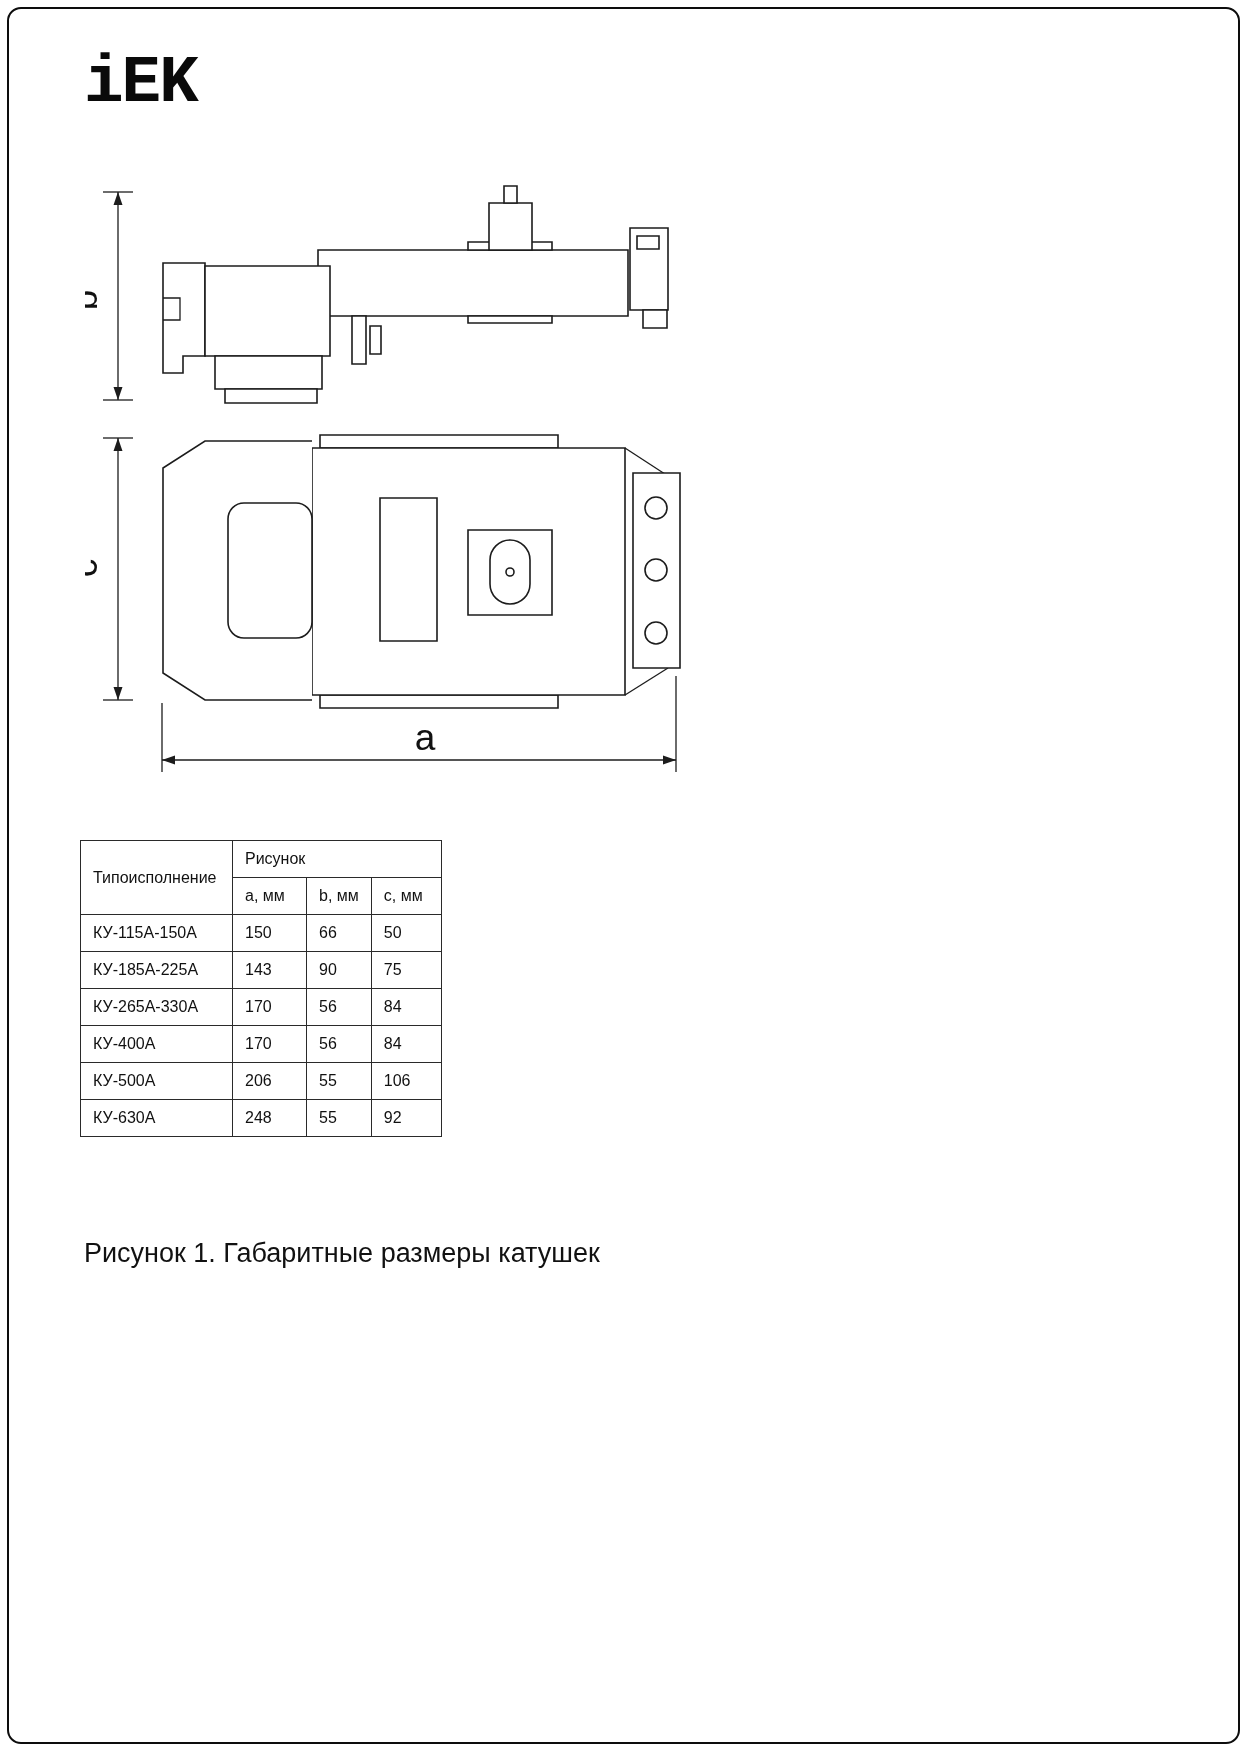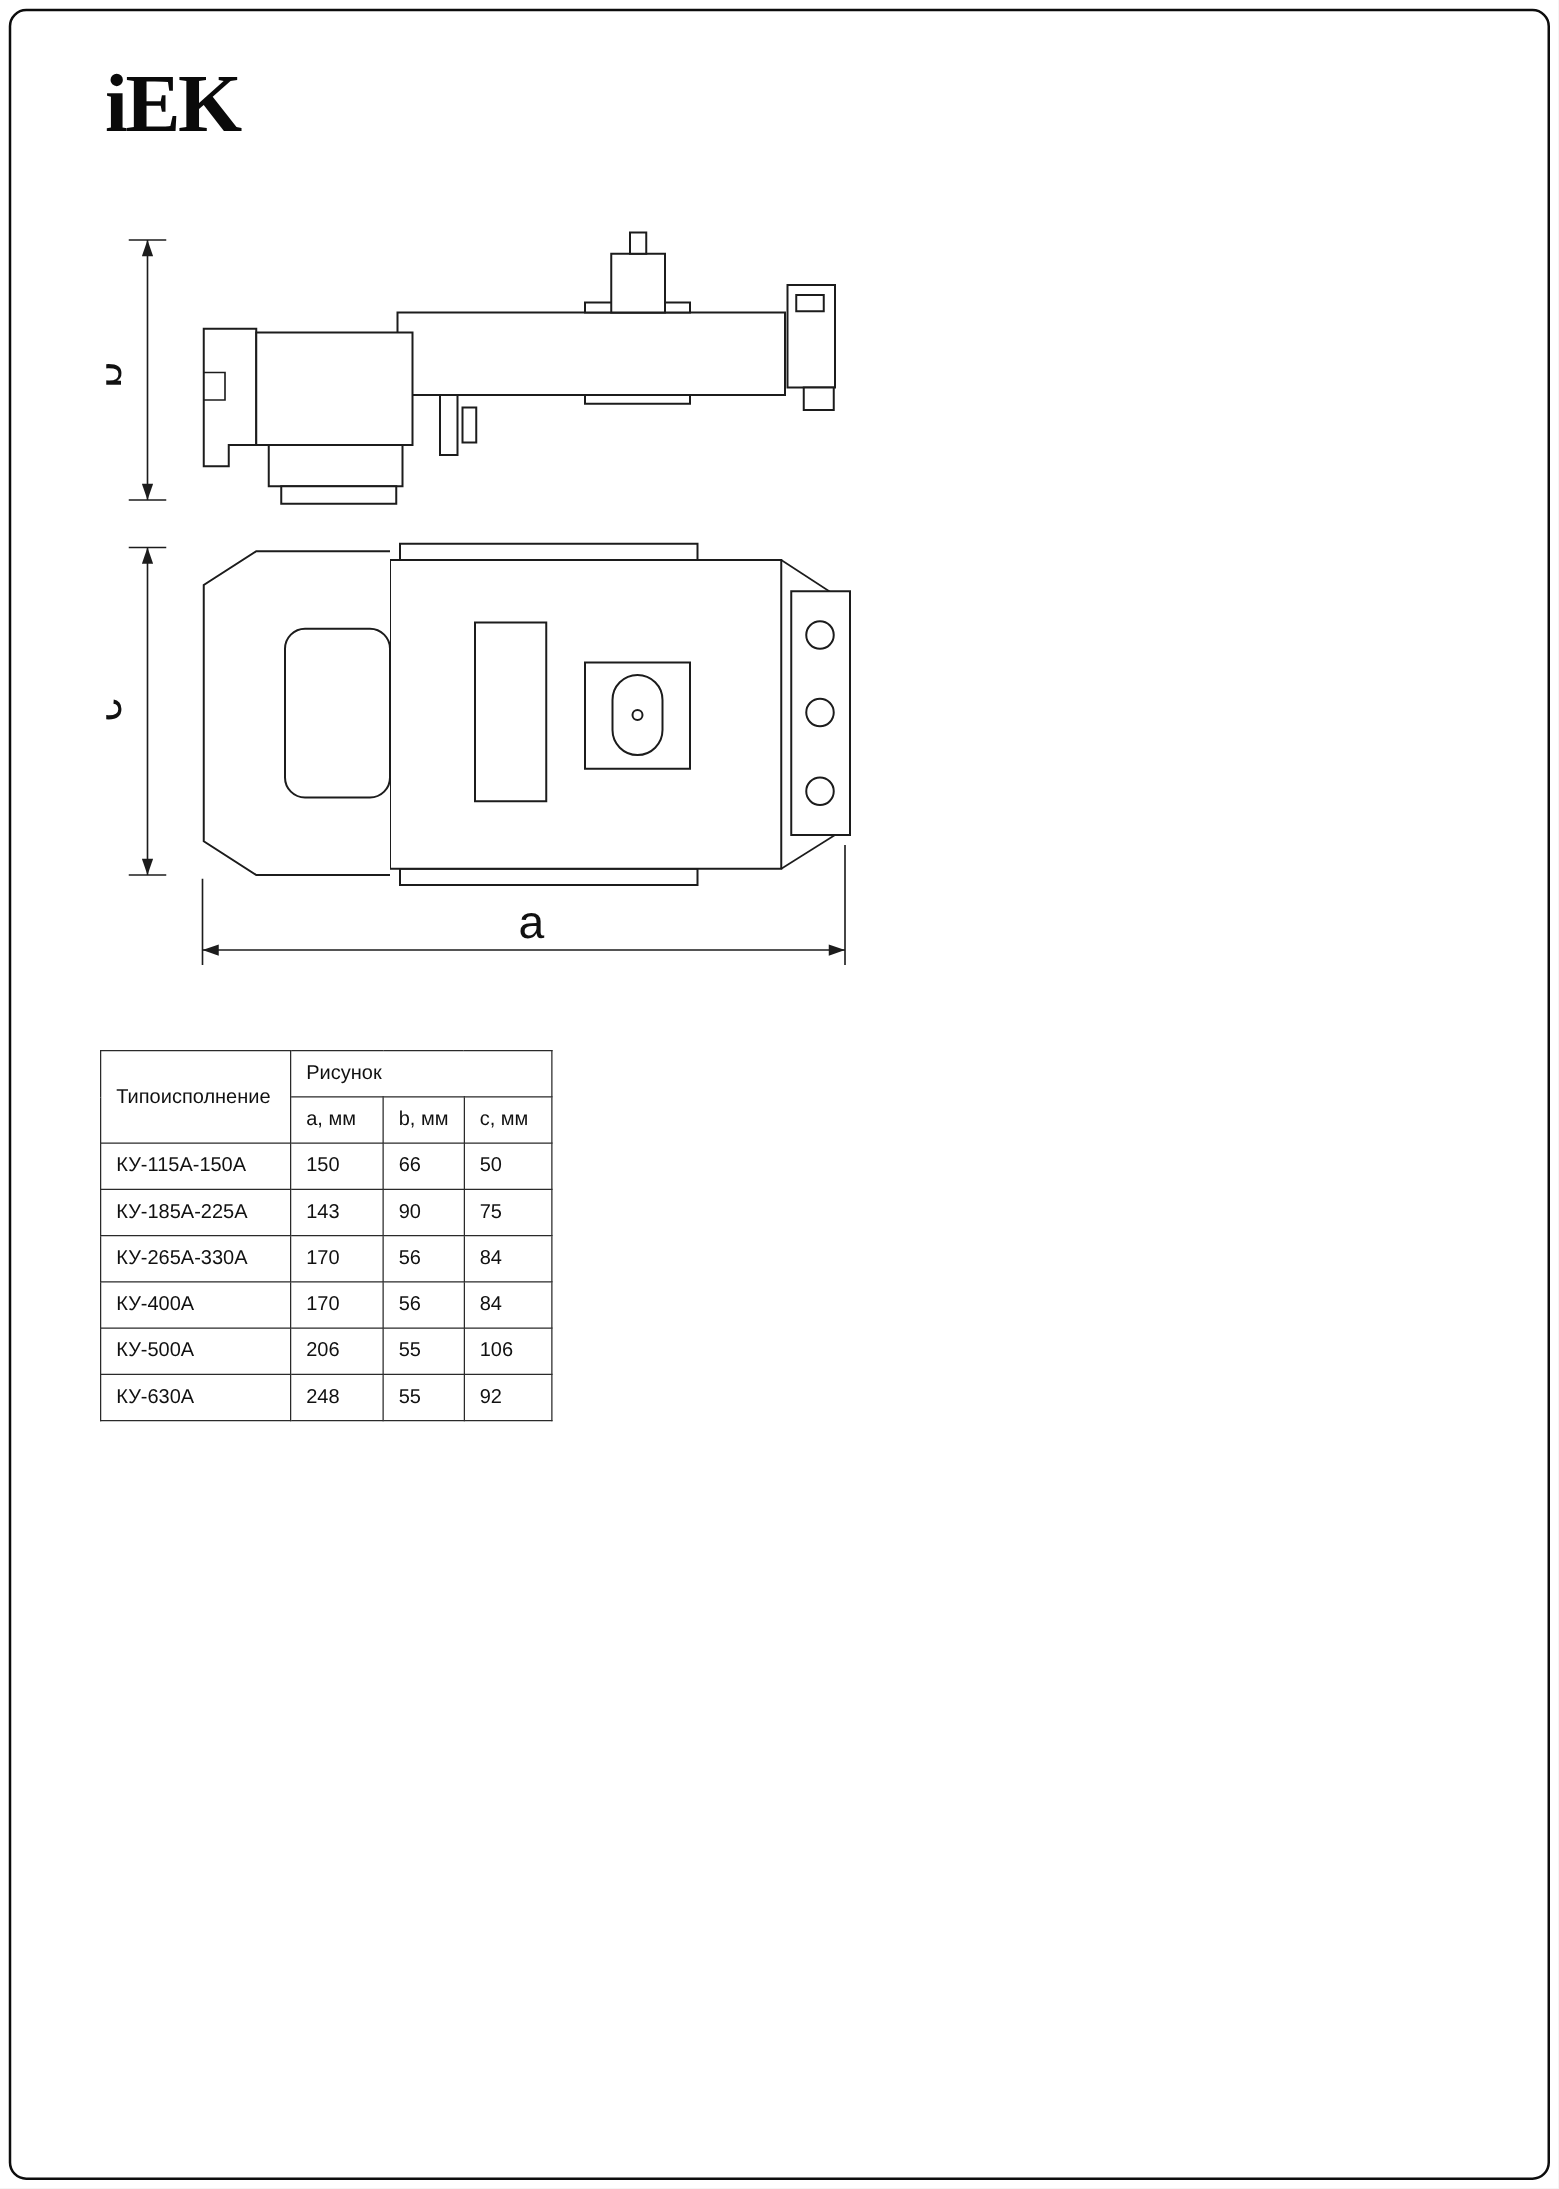--- a/index.html
+++ b/index.html
@@ -8,21 +8,21 @@
     background:#ffffff; overflow:hidden;
     font-family:"Liberation Sans","DejaVu Sans",sans-serif; color:#111;
   }
   .page-frame {
     position:absolute; inset:7px; border:2.5px solid #0d0d0d;
     border-radius:14px; pointer-events:none;
   }
   .logo {
     position:absolute; left:84px; top:46px;
     font-size:66px; font-weight:900; letter-spacing:-2px; color:#0a0a0a;
-    font-family:Liberation Serif, serif;
+    font-family:Liberation Mono, monospace;
   }
   svg.drawing { position:absolute; }
   svg.drawing * { vector-effect:non-scaling-stroke; }
   .sketch { stroke:#1c1c1c; stroke-width:1.6; fill:#ffffff; }
   .sketch-thin { stroke:#1c1c1c; stroke-width:1.3; fill:none; }
   .dimline { stroke:#1c1c1c; stroke-width:1.3; fill:none; }
   .arrow { fill:#1c1c1c; stroke:none; }
   .dim-label { font-family:"Liberation Sans","DejaVu Sans",sans-serif; font-size:37px; fill:#111; }
   .drawing-side { left:85px; top:178px; }
   .drawing-top  { left:85px; top:428px; }
@@ -179,14 +179,15 @@
       </tr>
       <tr>
         <td>КУ-630А</td>
         <td>248</td>
         <td>55</td>
         <td>92</td>
       </tr>
     </tbody>
   </table>
 
+  <div class="caption">Рисунок 1. Габаритные размеры катушек</div>
 
 </div>
 
 </body></html>

